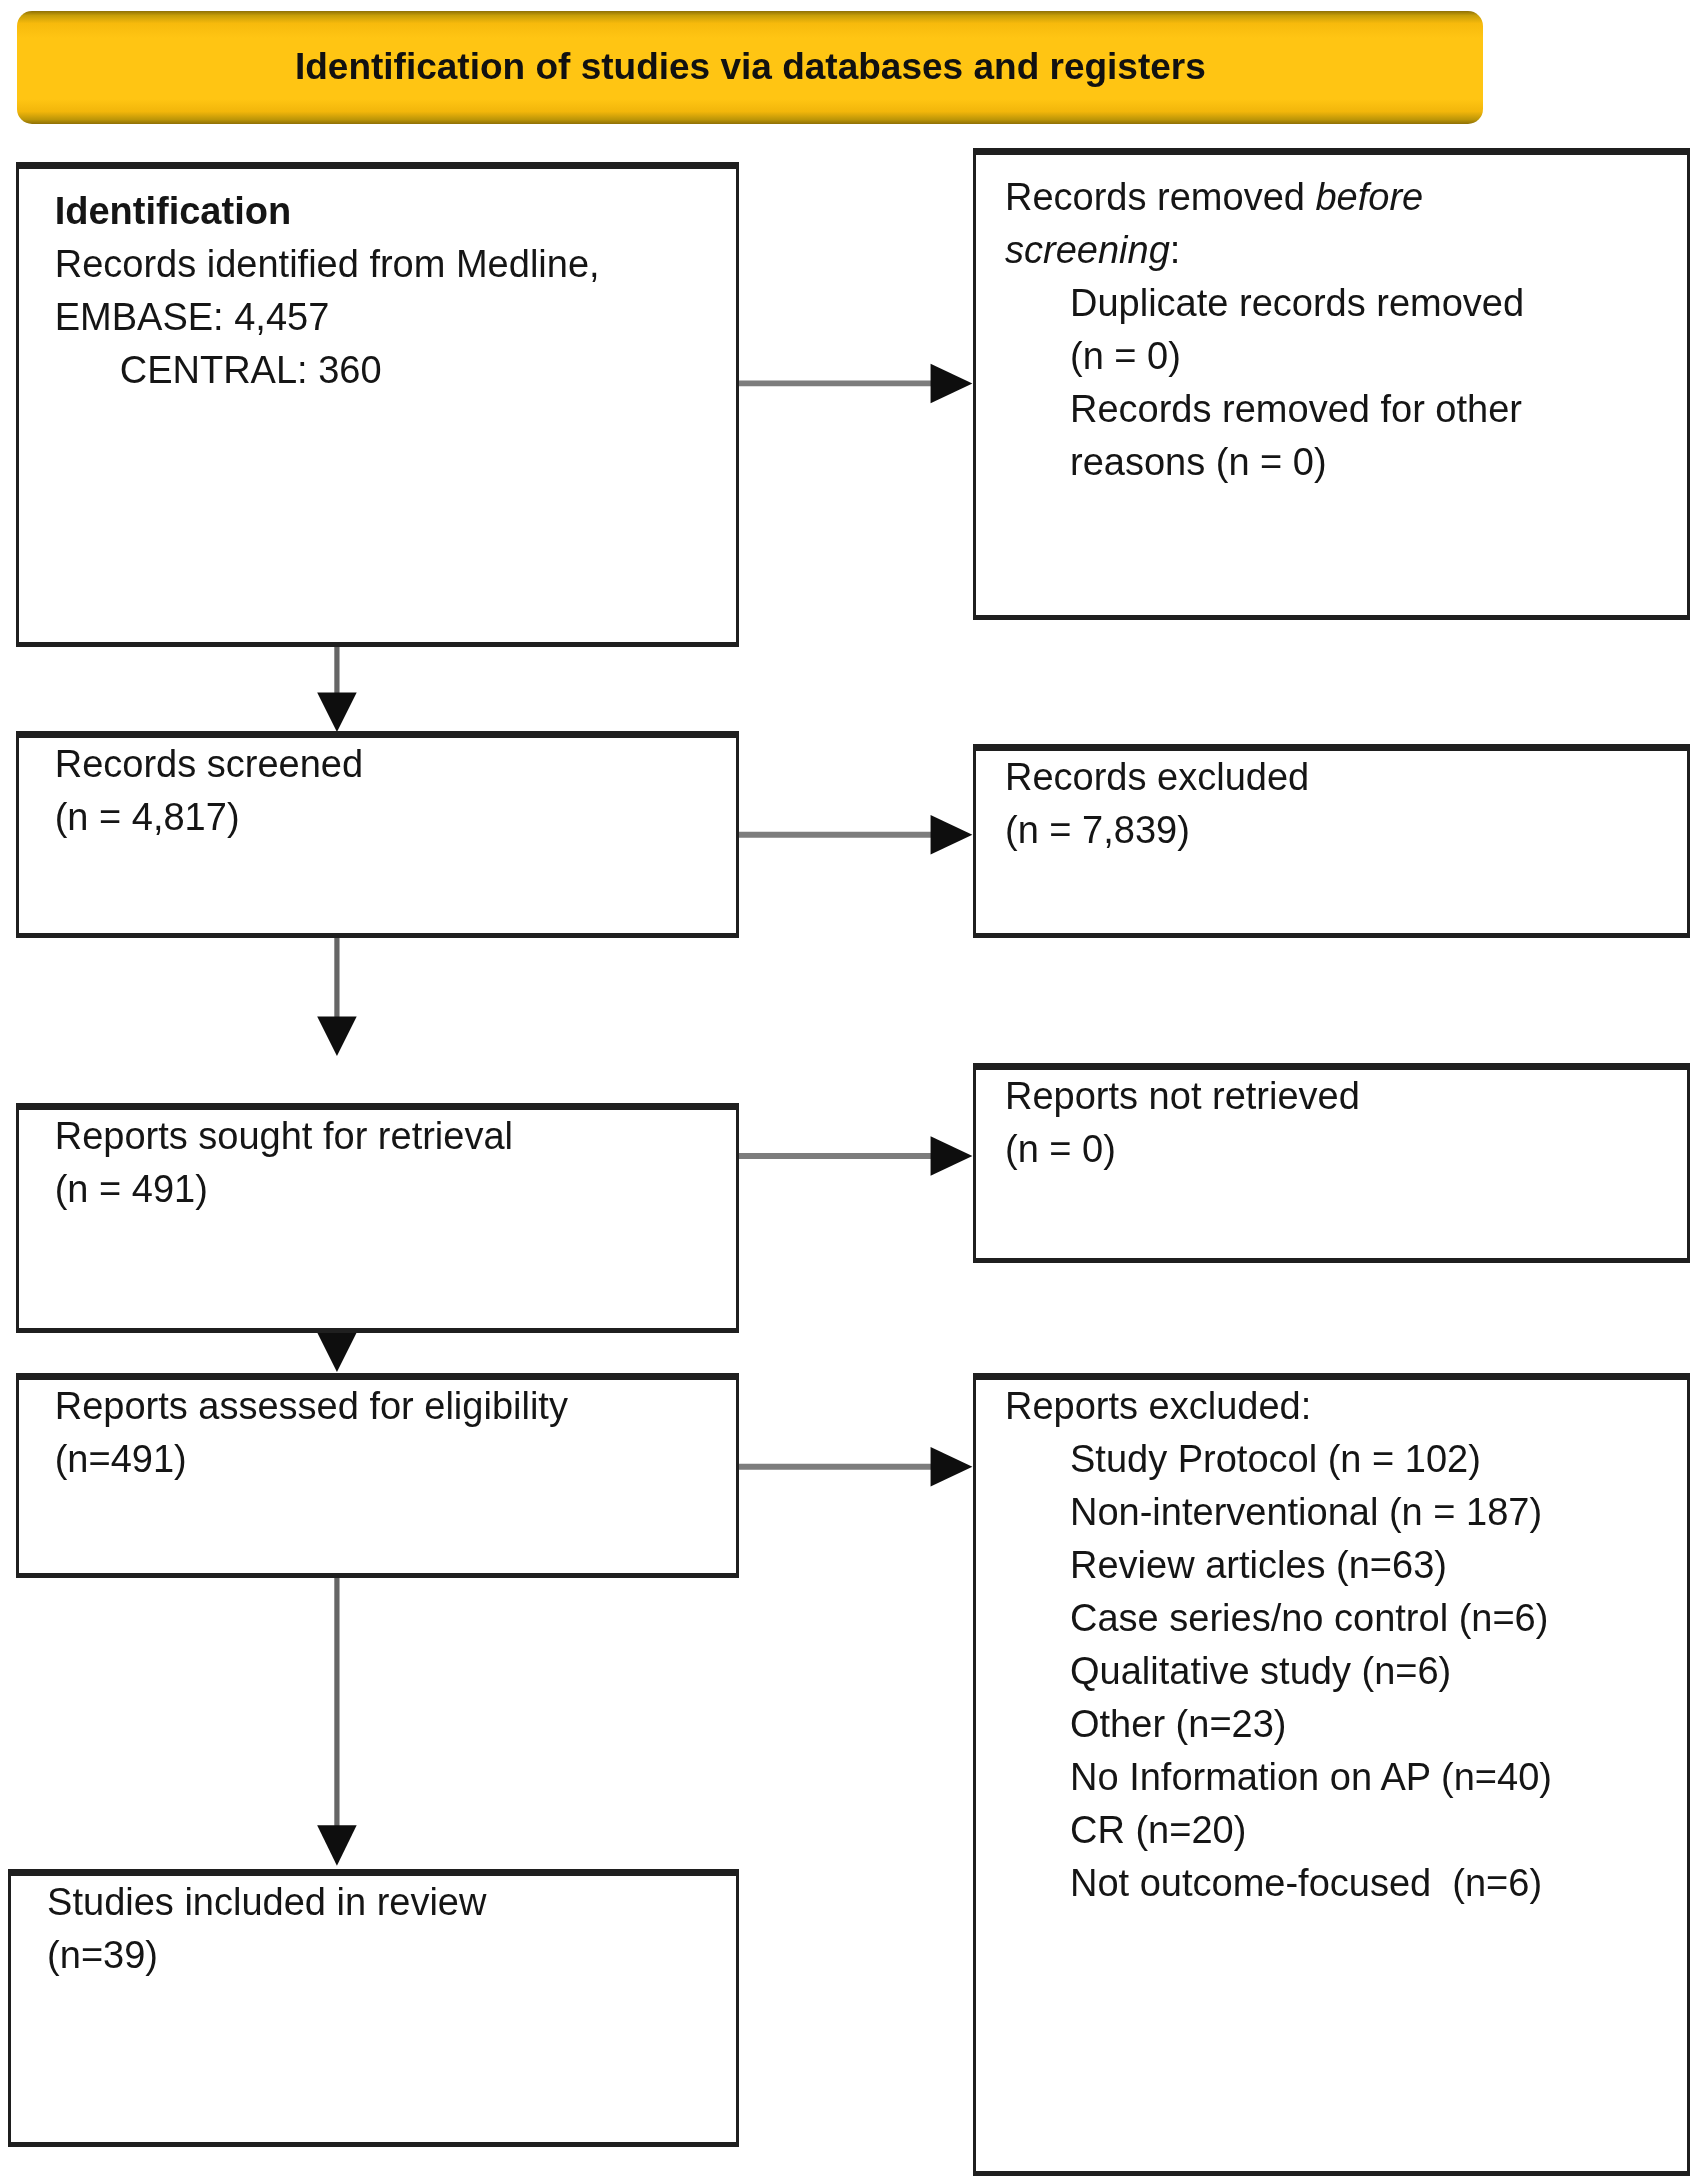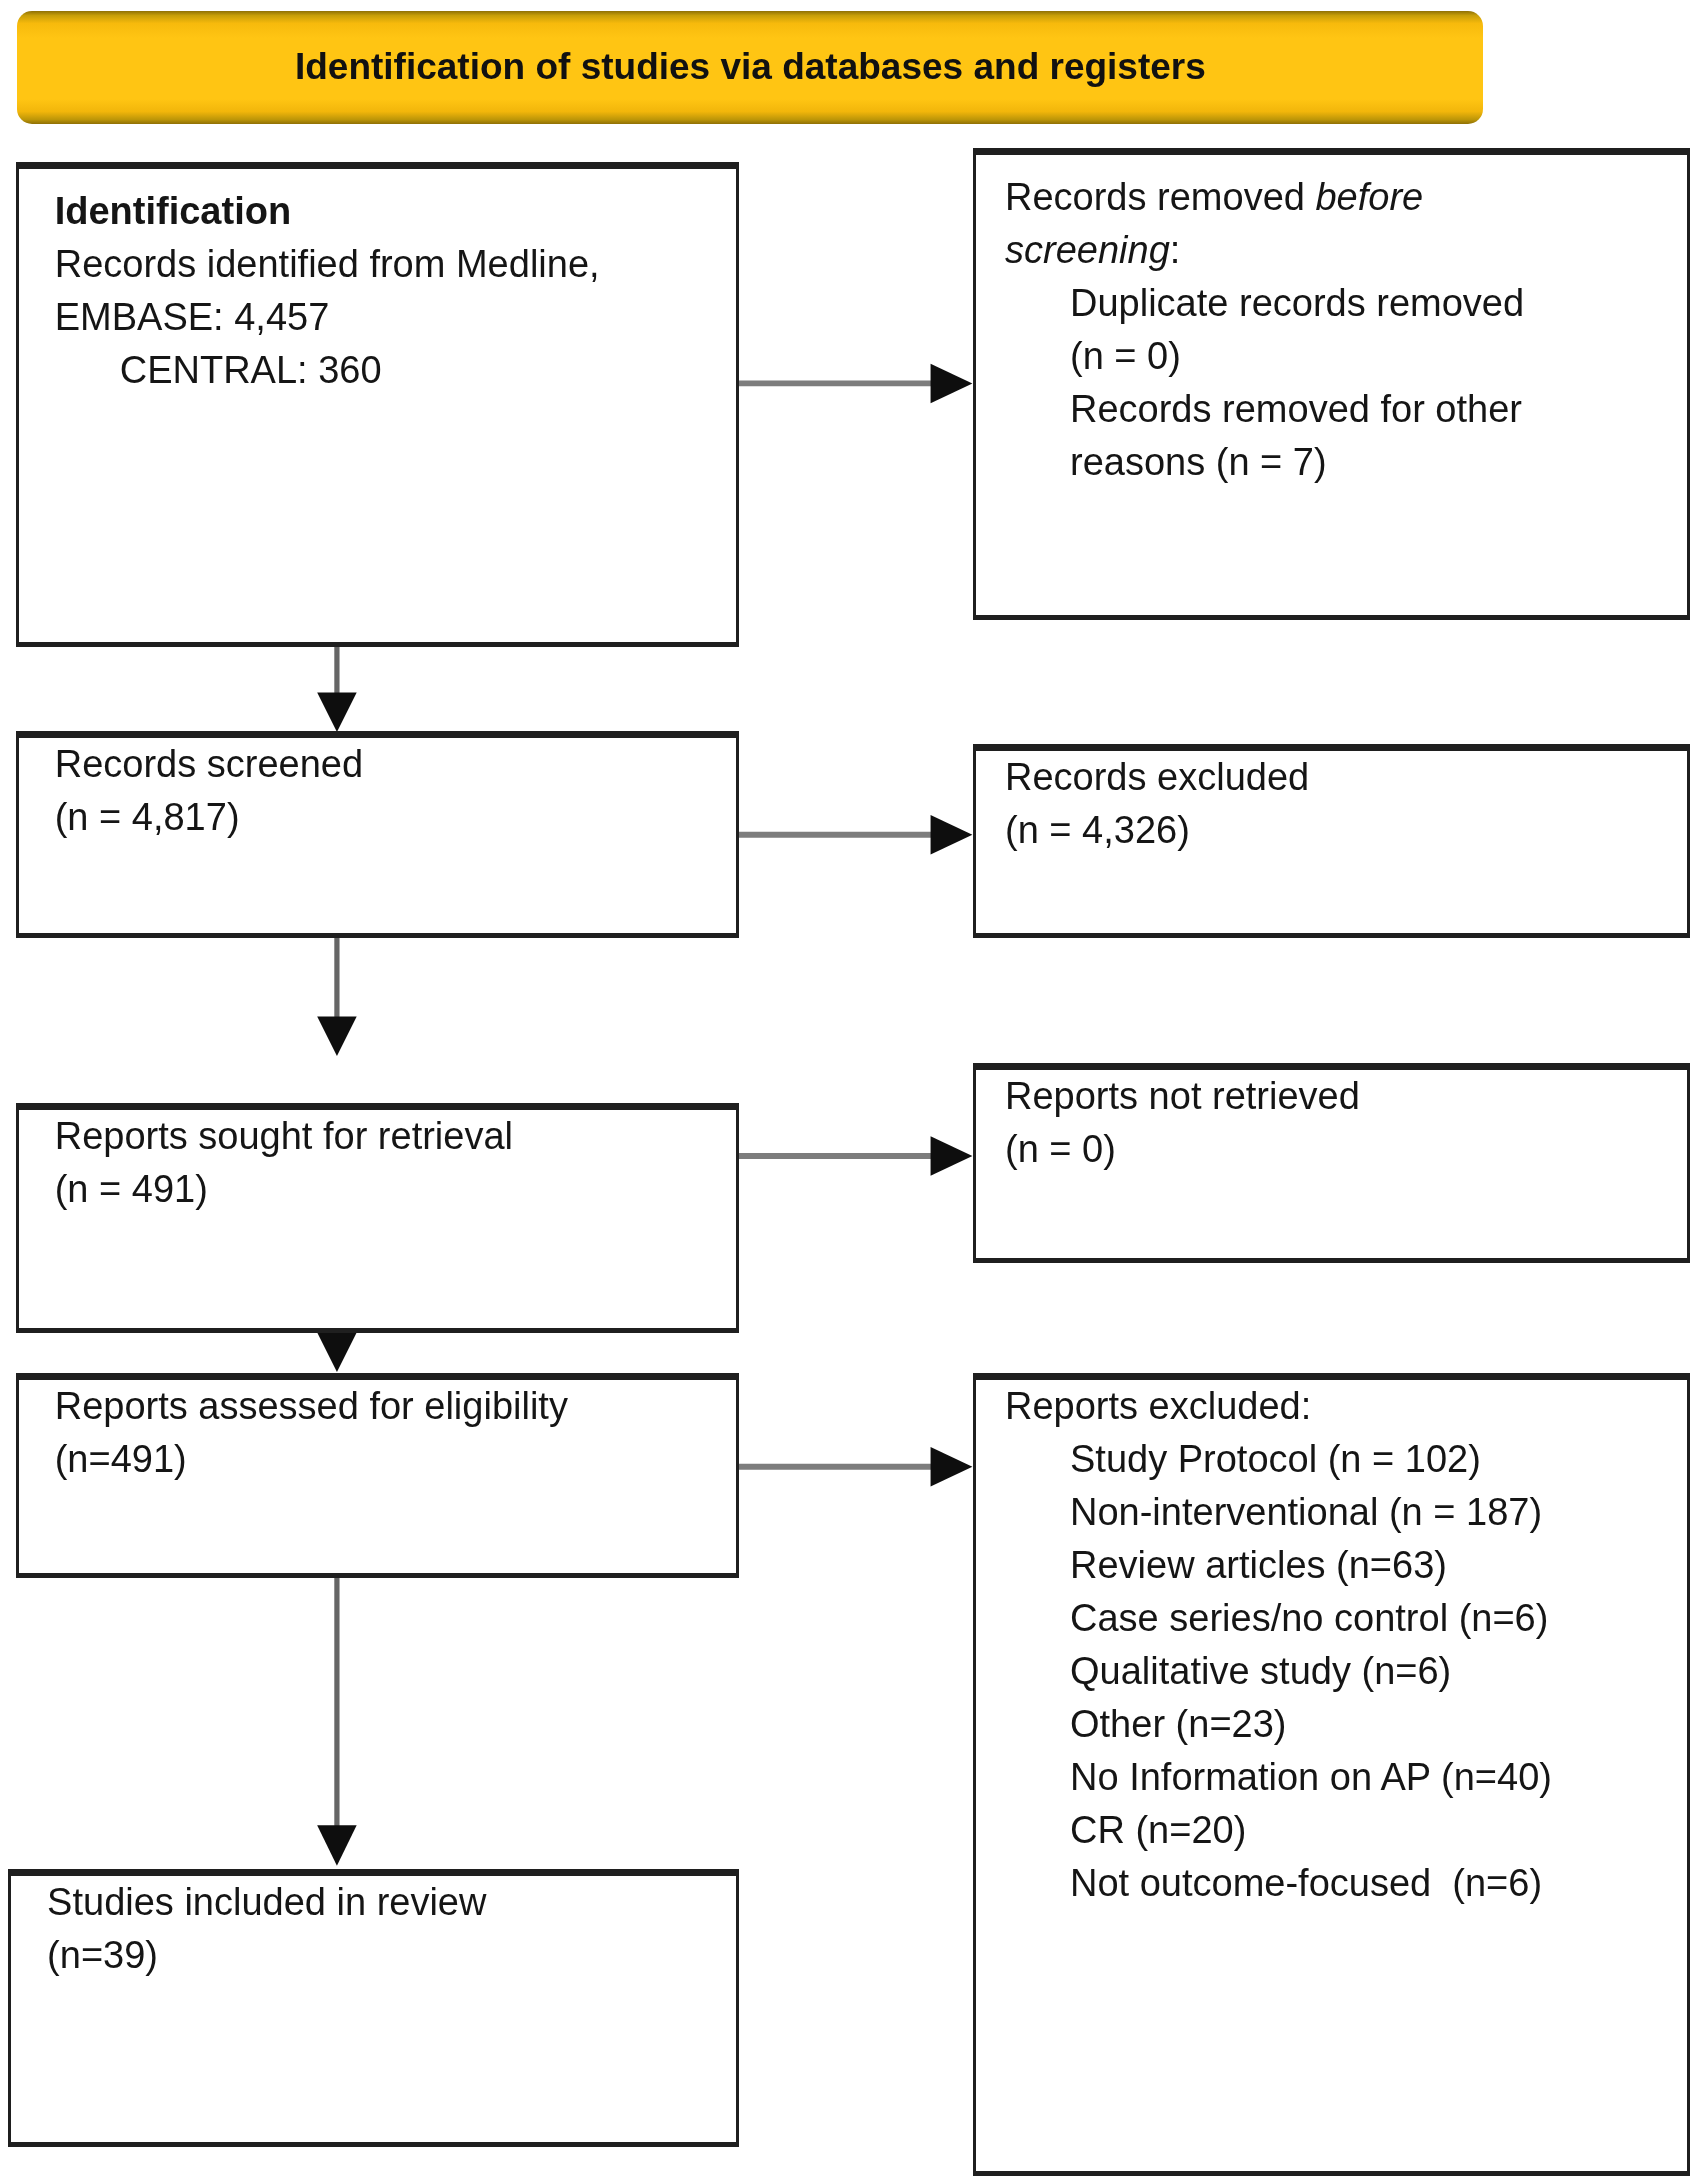--- a/index.html
+++ b/index.html
@@ -135,28 +135,28 @@
     </div>
   </div>
 
   <div class="box box-right" style="top:148px; height:472px;">
     <div class="txt nudge">
       <div class="ln"><span>Records removed </span><span class="italic">before</span></div>
       <div class="ln"><span class="italic">screening</span><span>:</span></div>
       <div class="ln ind">Duplicate records removed</div>
       <div class="ln ind">(n = 0)</div>
       <div class="ln ind">Records removed for other</div>
-      <div class="ln ind">reasons (n = 7)</div>
+      <div class="ln ind">reasons (n = 0)</div>
     </div>
   </div>
 
   <div class="box box-right" style="top:744px; height:194px;">
     <div class="txt">
       <div class="ln">Records excluded</div>
-      <div class="ln">(n = 4,326)</div>
+      <div class="ln">(n = 7,839)</div>
     </div>
   </div>
 
   <div class="box box-right" style="top:1063px; height:200px;">
     <div class="txt">
       <div class="ln">Reports not retrieved</div>
       <div class="ln">(n = 0)</div>
     </div>
   </div>
 

